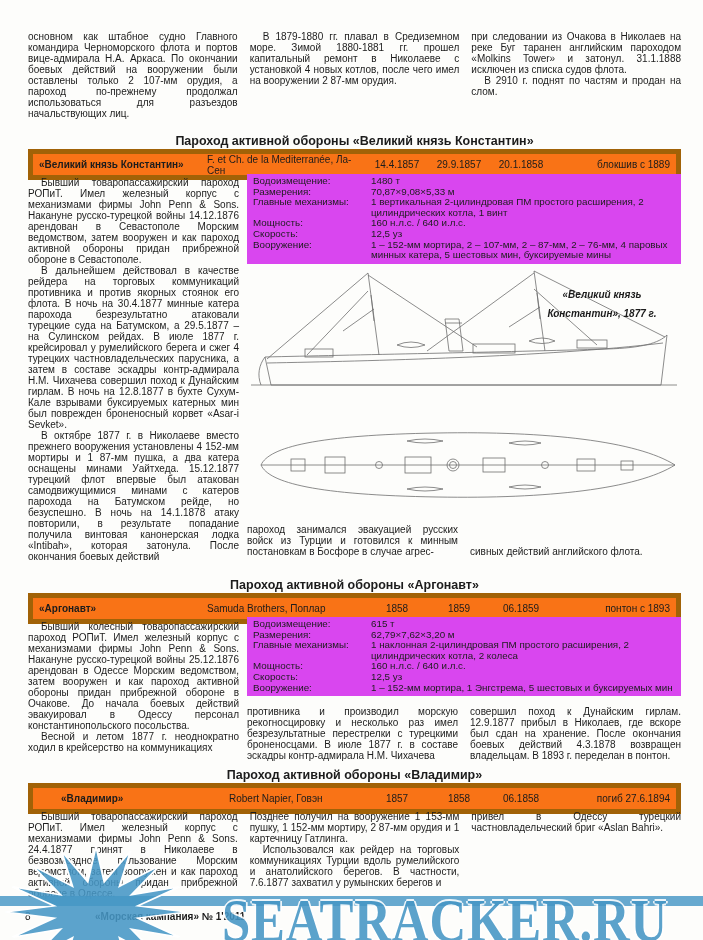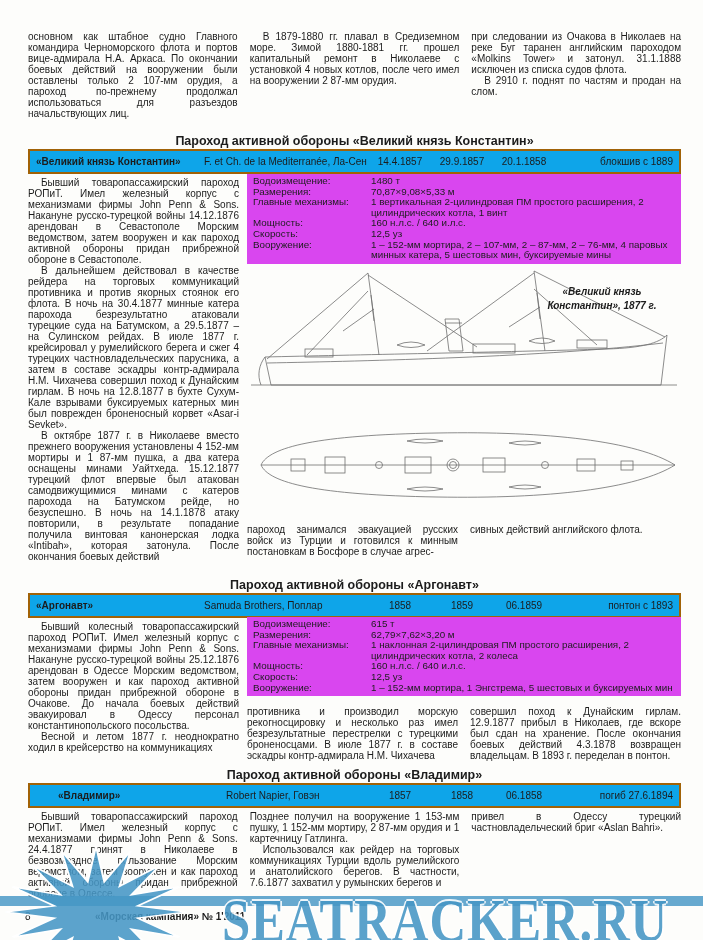--- a/index.html
+++ b/index.html
@@ -6,35 +6,35 @@
   .page{position:relative;width:703px;height:940px;background:#fdfdfb;overflow:hidden;
         font-family:"Liberation Sans",sans-serif;color:#1c1c1c;}
   .col-text{font-size:10px;line-height:11px;text-align:justify;}
   .col-text p{margin:0;}
   .col-text p.ind{text-indent:13px;}
   .abs{position:absolute;}
   .three-cols{display:flex;gap:12px;}
   .three-cols .c{flex:1;}
   .sec-title{position:absolute;left:28px;right:22px;text-align:center;
              font-weight:bold;font-size:12.5px;}
-  .stable{position:absolute;left:28px;right:22px;height:21px;border:2px solid #a16207;
-          background:#0ea5e9;display:flex;align-items:center;font-size:10px;padding:0 6px;}
+  .stable{position:absolute;left:28px;right:22px;height:21px;border:5px solid #a16207;
+          background:#f97316;display:flex;align-items:center;font-size:10px;padding:0 6px;}
   .st-name{width:168px;font-weight:bold;}
   .st-builder{flex:1;}
   .st-d{width:62px;text-align:center;}
   .st-fate{width:118px;text-align:right;}
   .specs{position:absolute;left:247px;right:22px;background:#d946ef;
          font-size:9.8px;line-height:10.6px;padding:2px 6px 3px 6px;}
   .spec-row{display:flex;}
   .spec-label{width:118px;flex:none;}
   .spec-value{flex:1;}
   .drawing{position:absolute;left:247px;top:265px;width:434px;height:256px;}
   .drawing svg{position:absolute;left:0;top:0;}
   .caption{position:absolute;top:20px;right:4px;width:150px;text-align:center;
-           font-weight:bold;font-style:italic;font-size:10px;line-height:14px;}
+           font-weight:bold;font-style:italic;font-size:10px;line-height:19px;}
   .footer-num{position:absolute;left:25px;top:911px;font-size:10px;}
   .footer-journal{position:absolute;left:95px;top:911px;font-size:10px;font-weight:bold;}
   
   .wm{position:absolute;left:0;top:0;width:703px;height:940px;pointer-events:none;z-index:5;margin-top:19px;}
   .wm-bar{position:absolute;left:0;top:877px;width:703px;height:10px;
           background:#4596c5;opacity:.82;}
   .wm-text{position:absolute;left:222px;top:866px;font-family:"Liberation Serif",serif;
            font-weight:bold;font-size:62px;letter-spacing:1px;color:#4596c5;opacity:.88;
            white-space:nowrap;transform:scaleX(.82);transform-origin:left top;
            text-shadow:2px 0 0 #fff,-2px 0 0 #fff,0 2px 0 #fff,0 -2px 0 #fff;}
@@ -157,21 +157,21 @@
 
         <path d="M160,176 q18,-4 36,0 q-18,4 -36,0 Z"></path>
         <path d="M160,224 q18,-4 36,0 q-18,4 -36,0 Z"></path>
         <path d="M262,178 q16,-4 32,0 q-16,4 -32,0 Z"></path>
         <path d="M262,222 q16,-4 32,0 q-16,4 -32,0 Z"></path>
       </g>
     </svg>
     <div class="caption">«Великий князь Константин», 1877 г.</div>
   </div>
 
-  <div class="abs three-cols col-text" style="top:524px;left:247px;right:22px;">
+  <div class="abs three-cols col-text" style="top:524px;left:247px;right:22px;align-items:flex-end;">
     <div class="c">
       <p>пароход занимался эвакуацией русских войск из Турции и готовился к минным постановкам в Босфоре в случае агрес-</p>
     </div>
     <div class="c">
       <p>сивных действий английского флота.</p>
     </div>
   </div>
 
   <div class="sec-title" style="top:578px;">Пароход активной обороны «Аргонавт»</div>
 

